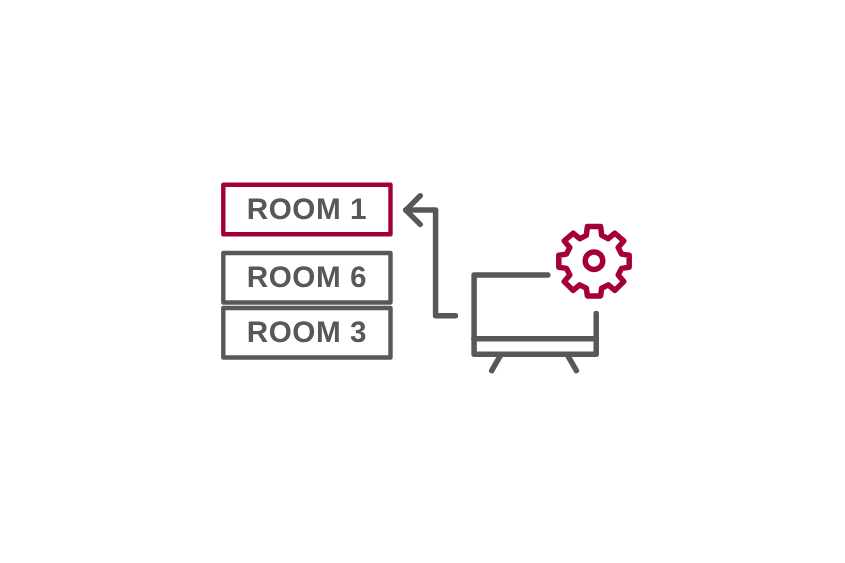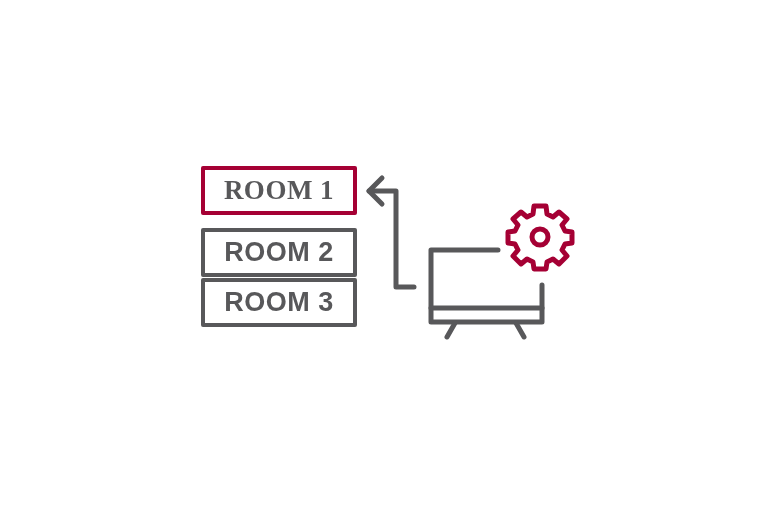--- a/index.html
+++ b/index.html
@@ -12,25 +12,25 @@
       color: #58585a; font-size: 27px; font-weight: bold; letter-spacing: 0.5px;
       background: #fff; box-sizing: content-box;
     }
     .room.active { border-color: #a50034; }
     svg.overlay { position: absolute; left: 0; top: 0; }
   </style>
 </head>
 <body>
 
 <div>
-  <div class="room active" style="top:166px;font-family:Liberation Serif, serif;">
+  <div class="room active" style="top:166px;">
     <span>ROOM 1</span>
   </div>
   <div class="room" style="top:228px;">
-    <span>ROOM 2</span>
+    <span>ROOM 6</span>
   </div>
   <div class="room" style="top:278px;">
     <span>ROOM 3</span>
   </div>
 </div>
 
 <svg class="overlay" width="768" height="512" viewBox="0 0 768 512" xmlns="http://www.w3.org/2000/svg">
 
   <g fill="none" stroke="#58585a" stroke-width="5" stroke-linecap="round" stroke-linejoin="round">
     <path d="M414 287 L396 287 L396 191 L369 191"></path>

